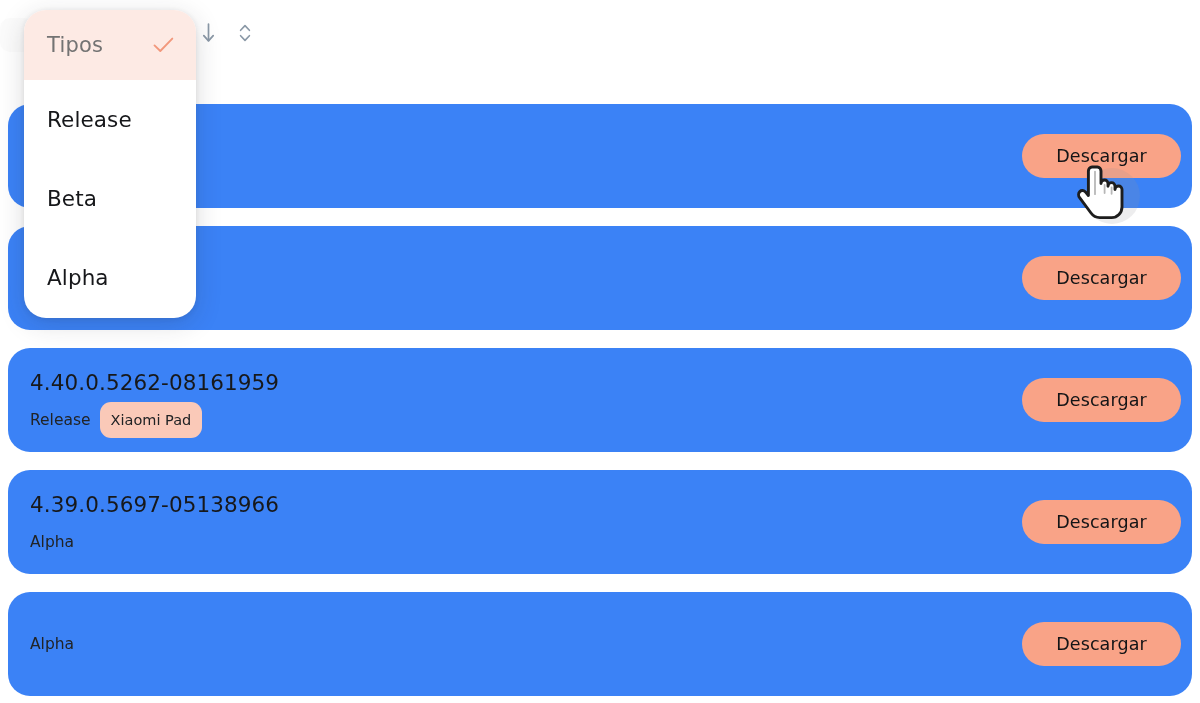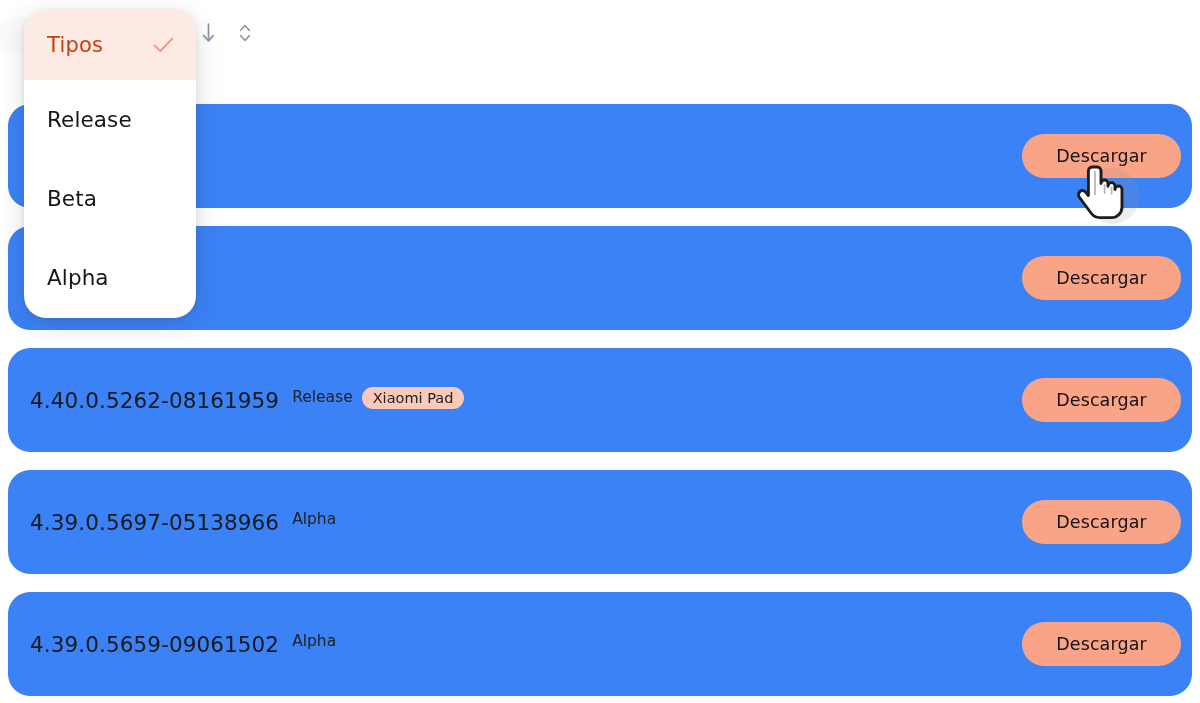--- a/index.html
+++ b/index.html
@@ -58,21 +58,21 @@
     border-radius: 22px;
     margin-bottom: 18px;
     display: flex;
     align-items: center;
     justify-content: space-between;
     padding: 0 11px 0 22px;
   }
 
   .row-info {
     display: flex;
-    flex-direction: row;
+    flex-direction: column;
     justify-content: space-between;
     gap: 13px;
     min-width: 0;
   }
 
   .row-version {
     font-size: 21.5px;
     line-height: 27px;
     color: #17181a;
     letter-spacing: 0.1px;
@@ -89,21 +89,21 @@
   .row-channel {
     font-size: 15.5px;
     line-height: 21px;
     color: #212325;
     white-space: nowrap;
   }
 
   .row-badge {
     display: inline-flex;
     align-items: center;
-    height: 22px;
+    height: 36px;
     padding: 0 11px;
     border-radius: 11px;
     background: #fac9b8;
     color: #202224;
     font-size: 14.5px;
     line-height: 22px;
     white-space: nowrap;
   }
 
   .row-badge:empty { display: none; }
@@ -144,21 +144,21 @@
     height: 70px;
     background: #fdeae4;
     display: flex;
     align-items: center;
     justify-content: space-between;
     padding: 0 22px 0 23px;
   }
 
   .dropdown-header-label {
     font-size: 21px;
-    color: #c2410c;
+    color: #737373;
     letter-spacing: 0.2px;
   }
 
   .check-icon {
     width: 22px;
     height: 22px;
     color: #f2987c;
     display: flex;
     align-items: center;
     justify-content: center;
@@ -271,21 +271,20 @@
       <div class="row-meta">
         <span class="row-channel">Alpha</span>
 
       </div>
     </div>
     <button class="download-btn">Descargar</button>
   </div>
 
   <div class="version-row">
     <div class="row-info">
-      <div class="row-version">4.39.0.5659-09061502</div>
       <div class="row-meta">
         <span class="row-channel">Alpha</span>
 
       </div>
     </div>
     <button class="download-btn">Descargar</button>
   </div>
 
 </div>
 

